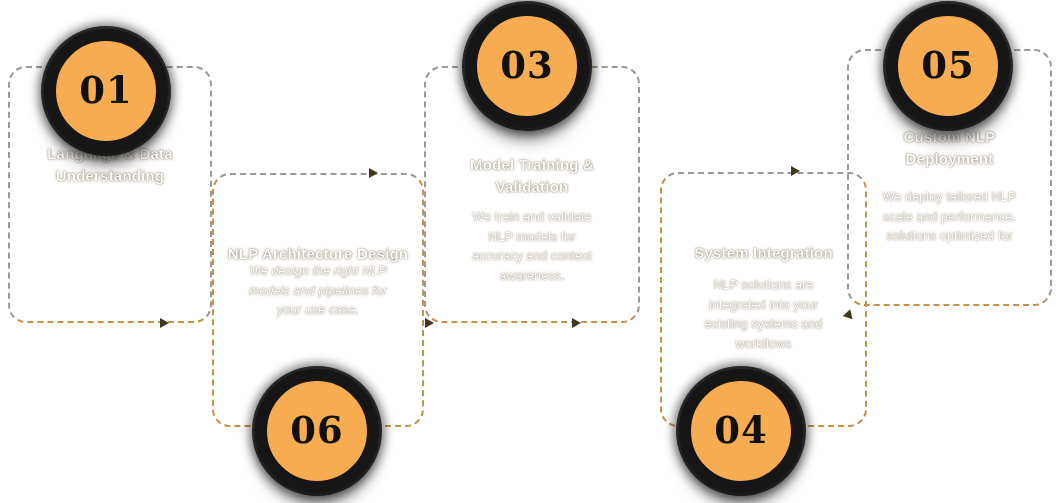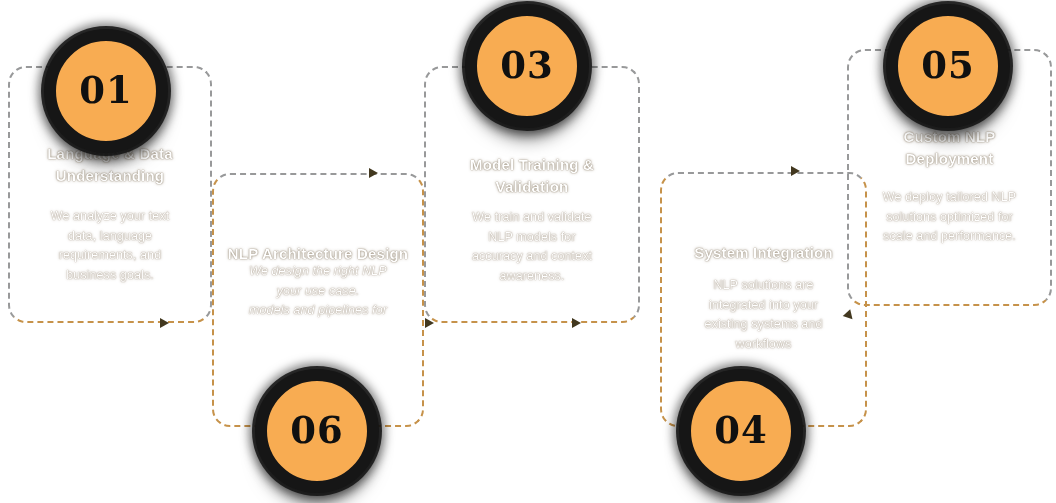--- a/index.html
+++ b/index.html
@@ -78,36 +78,30 @@
 </head>
 <body>
 
 <div class="stage">
 
   <div class="card card1 odd">
     <div class="card-title">
       <div>Language &amp; Data</div>
       <div>Understanding</div>
     </div>
-    <div class="card-desc">
-      <div>We analyze your text</div>
-      <div>data, language</div>
-      <div>requirements, and</div>
-      <div>business goals.</div>
-    </div>
   </div>
 
   <div class="card card2 even">
     <div class="card-title">
       <div>NLP Architecture Design</div>
     </div>
     <div class="card-desc">
       <div>We design the right NLP</div>
+      <div>models and pipelines for</div>
       <div>your use case.</div>
-      <div>models and pipelines for</div>
     </div>
   </div>
 
   <div class="card card3 odd">
     <div class="card-title">
       <div>Model Training &amp;</div>
       <div>Validation</div>
     </div>
     <div class="card-desc">
       <div>We train and validate</div>
@@ -129,22 +123,22 @@
     </div>
   </div>
 
   <div class="card card5 odd">
     <div class="card-title">
       <div>Custom NLP</div>
       <div>Deployment</div>
     </div>
     <div class="card-desc">
       <div>We deploy tailored NLP</div>
+      <div>scale and performance.</div>
       <div>solutions optimized for</div>
-      <div>scale and performance.</div>
     </div>
   </div>
 
   <div class="arrow a1"></div>
   <div class="arrow a2"></div>
   <div class="arrow a3"></div>
   <div class="arrow a4"></div>
   <div class="arrow a5"></div>
   <div class="arrow a6"></div>
 

